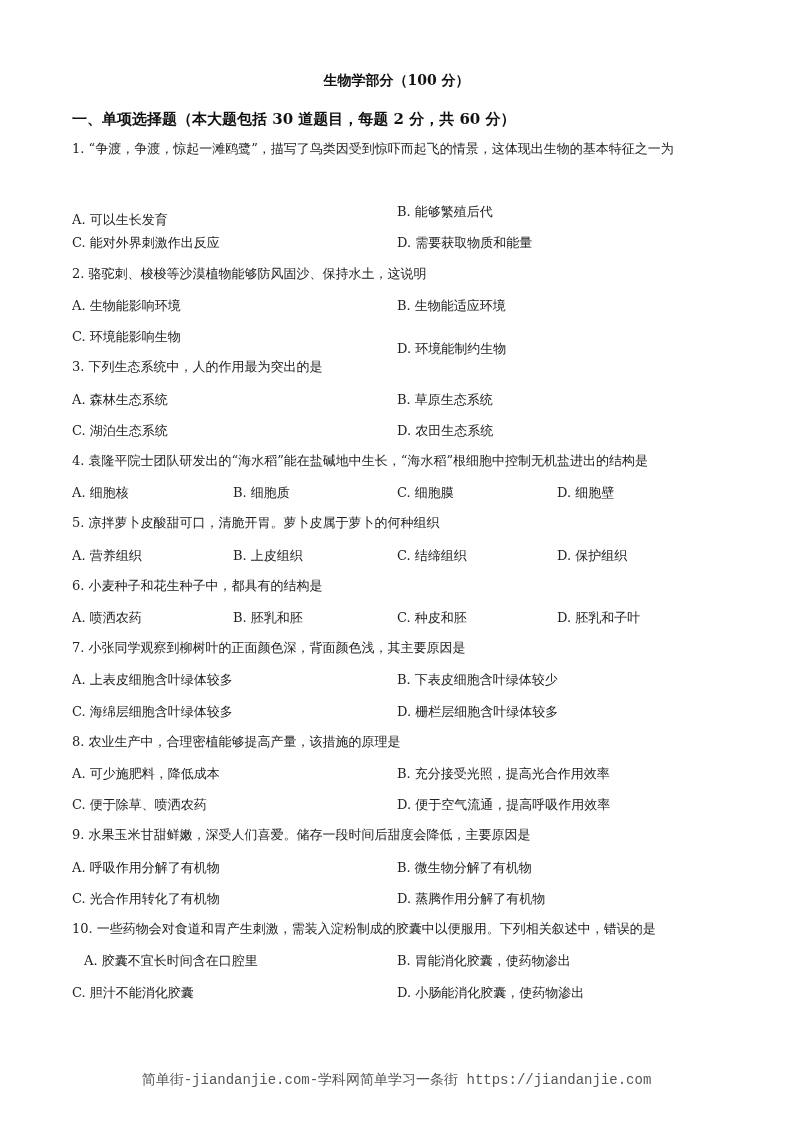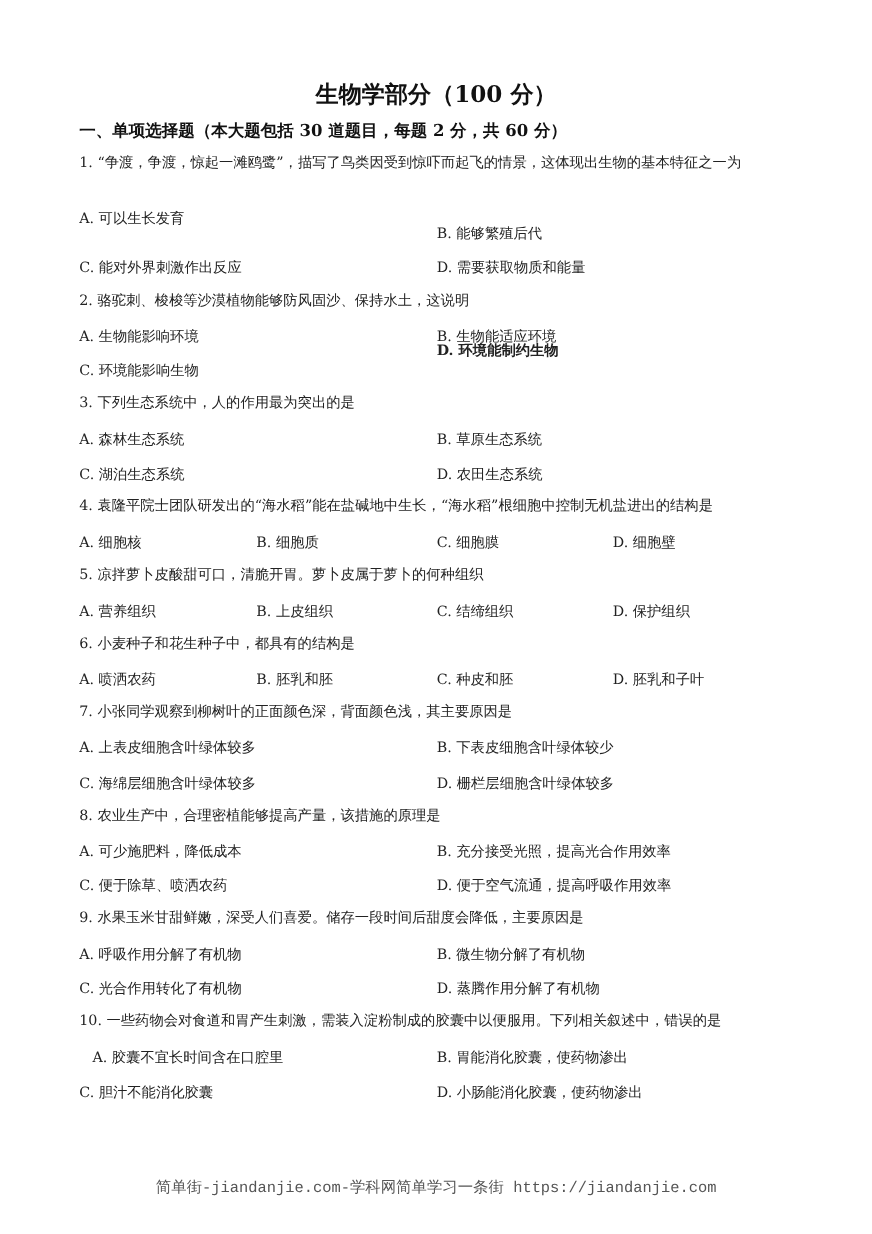--- a/index.html
+++ b/index.html
@@ -1,43 +1,43 @@
 <!DOCTYPE html>
 <html><head>
 <meta charset="utf-8">
 <style>
   html, body { margin:0; padding:0; background:#ffffff; }
   body { width:793px; height:1122px; position:relative; overflow:hidden;
          font-family:"DejaVu Serif","Liberation Serif",serif; color:#222; }
   .title { position:absolute; top:72px; left:0; width:793px; text-align:center;
-           font-size:21px; font-weight:bold; color:#111; }
+           font-size:14px; font-weight:bold; color:#111; }
   .section { position:absolute; top:110px; left:72px; font-size:15px; font-weight:bold; color:#111; }
   .q { position:absolute; left:72px; font-size:13px; line-height:31px; white-space:nowrap; }
   .q.wrap { white-space:normal; width:650px; }
   .opt { position:absolute; font-size:13px; white-space:nowrap; }
   .footer { position:absolute; top:1071px; left:0; width:793px; text-align:center;
             font-family:Liberation Mono, monospace; font-size:14px; color:#555; }
 </style>
 </head>
 <body>
 
 <div class="title">生物学部分（100 分）</div>
 <div class="section">一、单项选择题（本大题包括 30 道题目，每题 2 分，共 60 分）</div>
 
 <div class="q wrap" style="top:133px;">1. “争渡，争渡，惊起一滩鸥鹭”，描写了鸟类因受到惊吓而起飞的情景，这体现出生物的基本特征之一为</div>
-<div class="opt" style="top:190px;left:72px;">A. 可以生长发育</div>
+<div class="opt" style="top:211px;left:72px;">A. 可以生长发育</div>
 <div class="opt" style="top:203px;left:397px;">B. 能够繁殖后代</div>
 <div class="opt" style="top:234px;left:72px;">C. 能对外界刺激作出反应</div>
 <div class="opt" style="top:234px;left:397px;">D. 需要获取物质和能量</div>
 
 <div class="q" style="top:258px;">2. 骆驼刺、梭梭等沙漠植物能够防风固沙、保持水土，这说明</div>
 <div class="opt" style="top:297px;left:72px;">A.  生物能影响环境</div>
 <div class="opt" style="top:297px;left:397px;">B.  生物能适应环境</div>
 <div class="opt" style="top:328px;left:72px;">C.  环境能影响生物</div>
-<div class="opt" style="top:310px;left:397px;font-weight:bold;">D.  环境能制约生物</div>
+<div class="opt" style="top:340px;left:397px;">D.  环境能制约生物</div>
 
 <div class="q" style="top:351px;">3. 下列生态系统中，人的作用最为突出的是</div>
 <div class="opt" style="top:391px;left:72px;">A.  森林生态系统</div>
 <div class="opt" style="top:391px;left:397px;">B.  草原生态系统</div>
 <div class="opt" style="top:422px;left:72px;">C.  湖泊生态系统</div>
 <div class="opt" style="top:422px;left:397px;">D.  农田生态系统</div>
 
 <div class="q" style="top:445px;">4. 袁隆平院士团队研发出的“海水稻”能在盐碱地中生长，“海水稻”根细胞中控制无机盐进出的结构是</div>
 <div class="opt" style="top:484px;left:72px;">A.  细胞核</div>
 <div class="opt" style="top:484px;left:233px;">B.  细胞质</div>

